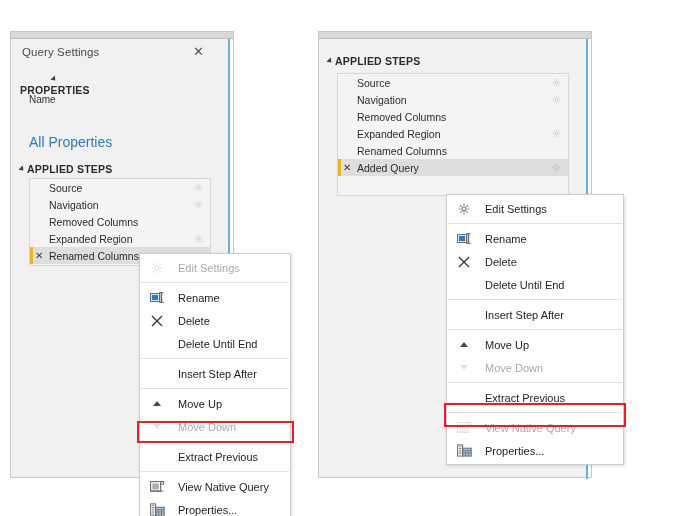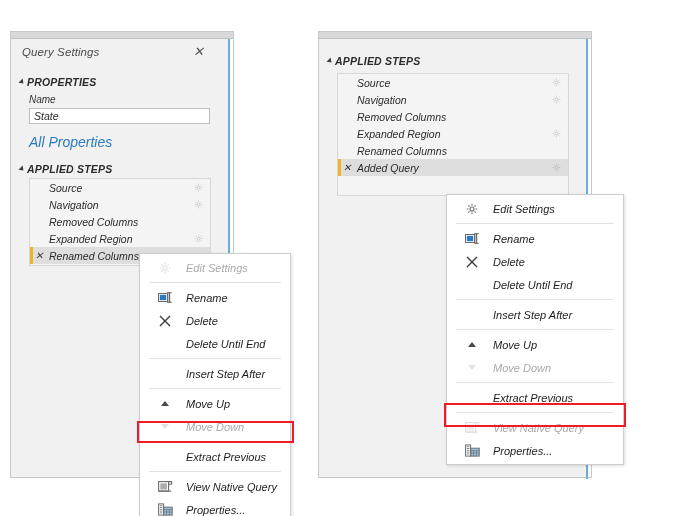--- a/index.html
+++ b/index.html
@@ -10,21 +10,20 @@
     height: 516px;
     overflow: hidden;
     font-family: "Liberation Sans", sans-serif;
   }
 
   #stage {
     position: relative;
     width: 683px;
     height: 516px;
     background: #ffffff;
-    font-style: italic;
   }
 
   
   .panel {
     position: absolute;
     background: #f1f1f1;
     border: 1px solid #c8c8c8;
     box-sizing: border-box;
   }
   .panel-topbar {
@@ -162,21 +161,21 @@
   }
   .step-gear svg { display: block; }
 
   
   .ctxmenu {
     position: absolute;
     background: #ffffff;
     border: 1px solid #cdcdcd;
     box-shadow: 1px 1px 3px rgba(0,0,0,.14);
     box-sizing: border-box;
-    padding: 2px 8px;
+    padding: 2px 0;
   }
   .ctxitem {
     position: relative;
     display: flex;
     align-items: center;
     height: 23px;
     box-sizing: border-box;
     cursor: pointer;
     white-space: nowrap;
   }
@@ -224,28 +223,27 @@
 
   <div class="panel" style="left:10px; top:31px; width:224px; height:447px;">
     <div class="panel-topbar"></div>
     <div class="panel-whitearea" style="left:218px; top:7px; right:0; bottom:0;"></div>
     <div class="panel-blueline" style="left:217px; top:7px; height:440px;"></div>
   </div>
 
   <div class="qs-title" style="left:22px; top:46px;">Query Settings</div>
   <div class="qs-close" style="left:193px; top:45px;">✕</div>
 
-  <div class="section-head" style="left:20px; top:76px;">
+  <div class="section-head" style="left:20px; top:76px;flex-direction:column;">
     <span class="caret"></span>
     <span class="lbl">PROPERTIES</span>
   </div>
 
   <div class="field-label" style="left:29px; top:94px;">Name</div>
 
-  <div class="text-input" style="left:29px; top:108px; width:181px; height:16px;">State</div>
 
   <div class="link" style="left:29px; top:134px;">All Properties</div>
 
   <div class="section-head" style="left:20px; top:163px;">
     <span class="caret"></span>
     <span class="lbl">APPLIED STEPS</span>
   </div>
 
   <div class="steps-box" id="left-steps" style="left:29px; top:178px; width:182px; height:88px;">
       <div class="step-row">

